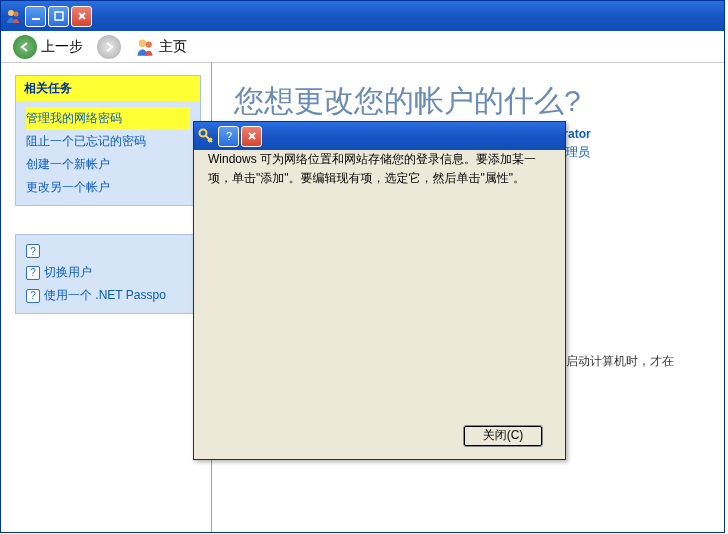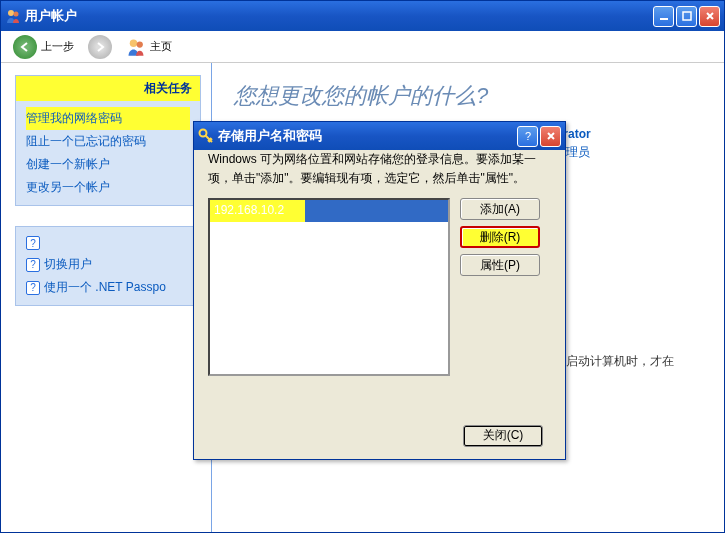--- a/index.html
+++ b/index.html
@@ -10,39 +10,39 @@
 .main-titlebar { height: 30px; background: linear-gradient(#2a6fe0, #1855c4 50%, #0f4db7); display: flex; align-items: center; padding: 0 4px; color: #fff; }
 .main-titlebar .icon { width: 16px; height: 16px; margin-right: 4px; display: inline-flex; align-items: center; justify-content: center; }
 .main-titlebar .title { font-size: 13px; flex: 1; font-weight: bold; }
 .win-controls { display: flex; gap: 2px; }
 .win-btn { width: 21px; height: 21px; border: 1px solid #fff; border-radius: 3px; display: inline-flex; align-items: center; justify-content: center; cursor: pointer; }
 .win-min, .win-max { background: linear-gradient(#5c9ded,#2a6fe0); }
 .win-close { background: linear-gradient(#f08070,#d64530); }
 .win-btn svg { width: 12px; height: 12px; }
 
 .toolbar { height: 32px; background: #fff; border-bottom: 1px solid #ccc; display: flex; align-items: center; padding: 0 8px; gap: 6px; }
-.tb-btn { display: inline-flex; align-items: center; gap: 4px; font-size: 11px; cursor: pointer; padding: 2px 4px; }
+.tb-btn { display: inline-flex; align-items: center; gap: 4px; font-size: 14px; cursor: pointer; padding: 2px 4px; }
 .tb-arrow { width: 24px; height: 24px; border-radius: 50%; display: inline-flex; align-items: center; justify-content: center; }
 .tb-arrow.back { background: radial-gradient(#6db36d 20%, #2f8a2f); }
 .tb-arrow.fwd { background: radial-gradient(#ddd 20%, #aaa); }
 .tb-people { width: 20px; height: 20px; display:inline-flex; }
 
 .content { display: flex; height: calc(100% - 62px); }
 .divider-blue { width: 1px; background: #7aa5e6; }
-.sidebar { width: 210px; padding: 12px 10px 12px 14px; display: flex; flex-direction: column; gap: 20px; text-align: right; }
+.sidebar { width: 210px; padding: 12px 10px 12px 14px; display: flex; flex-direction: column; gap: 28px; }
 .panel { border: 1px solid #a9c3ea; }
 .panel-header { background: linear-gradient(#cfe0f7,#a9c3ea); color: #003399; font-size: 12px; font-weight: bold; padding: 4px 8px; }
 .panel-header.hl { background: #ffff33; }
 .panel-body { background: #d6e4f7; padding: 6px 10px; }
 .panel-body .link { display: flex; align-items: center; gap: 4px; color: #0b5bbf; font-size: 12px; padding: 3px 0; cursor: pointer; }
 .panel-body .link.hl { background: #ffff33; text-decoration: none; }
 .help-icon { width: 14px; height: 14px; border: 1px solid #2a6fe0; background:#fff; color:#2a6fe0; font-size:10px; display:inline-flex;align-items:center;justify-content:center; border-radius:2px; }
 
 .main-area { flex: 1; padding: 18px 22px; position: relative; color: #333; font-size: 12px; }
-.heading { color: #6a8bb5; font-size: 22px; margin-bottom: 30px; font-weight: normal; font-style: italic; }
+.heading { color: #6a8bb5; font-size: 30px; margin-bottom: 30px; font-weight: normal; }
 .account-box { position: absolute; right: 22px; top: 62px; width: 160px; font-size: 12px; color: #0b5bbf; line-height: 1.5; }
 .account-box .admin { font-weight: bold; }
 .bottom-note { position: absolute; right: 22px; top: 290px; width:160px; font-size:12px; }
 
 
 .dialog { position: absolute; left: 193px; top: 121px; width: 373px; height: 339px; border: 1px solid #003399; background: #ece9d8; box-shadow: 2px 2px 4px rgba(0,0,0,0.3); }
 .dlg-titlebar { height: 28px; background: linear-gradient(#2a6fe0,#1855c4 50%,#0f4db7); display:flex;align-items:center;padding:0 4px;color:#fff; }
 .dlg-titlebar .icon { width:16px;height:16px;margin-right:4px;display:inline-flex;align-items:center;justify-content:center; }
 .dlg-titlebar .title { flex:1;font-size:13px;font-weight:bold; }
 .dlg-help { width:21px;height:21px;border:1px solid #fff;border-radius:3px;background:linear-gradient(#5c9ded,#2a6fe0);display:inline-flex;align-items:center;justify-content:center;cursor:pointer;margin-right:2px; }
@@ -64,21 +64,20 @@
 <div class="main-window">
   <div class="main-titlebar">
     <span class="icon">
       <svg viewBox="0 0 16 16">
           <circle cx="6" cy="5" r="3" fill="#f7c36b"></circle>
           <circle cx="11" cy="6" r="2.5" fill="#e27d4e"></circle>
           <path d="M2 15c0-3 2-5 4-5s4 2 4 5" fill="#3b78d8"></path>
           <path d="M8 15c0-2.5 1.5-4 3-4s3 1.5 3 4" fill="#d9534f"></path>
         </svg>
     </span>
-    <span class="title">用户帐户</span>
     <div class="win-controls">
       <span class="win-btn win-min">
           <svg viewBox="0 0 12 12">
             <rect x="2" y="8" width="8" height="2" fill="#fff"></rect>
           </svg>
         </span>
       <span class="win-btn win-max">
           <svg viewBox="0 0 12 12">
             <rect x="2" y="2" width="8" height="8" fill="none" stroke="#fff" stroke-width="1.5"></rect>
           </svg>
@@ -161,41 +160,30 @@
 </div>
 
 <div class="dialog">
   <div class="dlg-titlebar">
     <span class="icon">
       <svg viewBox="0 0 16 16">
           <circle cx="5" cy="5" r="3.5" fill="none" stroke="#ffd54a" stroke-width="2"></circle>
           <path d="M7 7l7 7M12 10l2 2M10 12l2 2" stroke="#ffd54a" stroke-width="2"></path>
         </svg>
     </span>
-    <span class="title">存储用户名和密码</span>
     <span class="dlg-help">
         <svg width="12" height="12" viewBox="0 0 12 12">
           <text x="3" y="10" font-size="11" fill="#fff" font-family="sans-serif">?</text>
         </svg>
       </span>
     <span class="dlg-close">
         <svg width="12" height="12" viewBox="0 0 12 12">
           <path d="M3 3l6 6M9 3l-6 6" stroke="#fff" stroke-width="2"></path>
         </svg>
       </span>
   </div>
   <div class="dlg-body">
     <div>Windows 可为网络位置和网站存储您的登录信息。要添加某一项，单击"添加"。要编辑现有项，选定它，然后单击"属性"。</div>
-    <div class="dlg-mid">
-      <div class="listbox">
-        <div class="list-item hl">192.168.10.2</div>
-      </div>
-      <div class="btn-col">
-        <div class="btn nooutline">添加(A)</div>
-        <div class="btn hl">删除(R)</div>
-        <div class="btn nooutline">属性(P)</div>
-      </div>
-    </div>
     <div class="dlg-footer">
       <div class="btn">关闭(C)</div>
     </div>
   </div>
 </div>
 
 </body></html>

